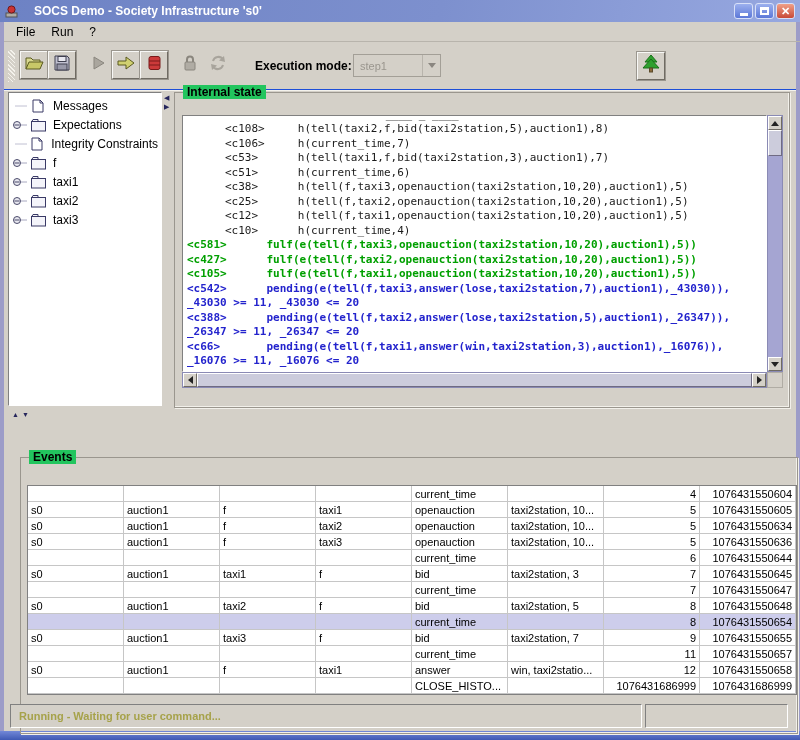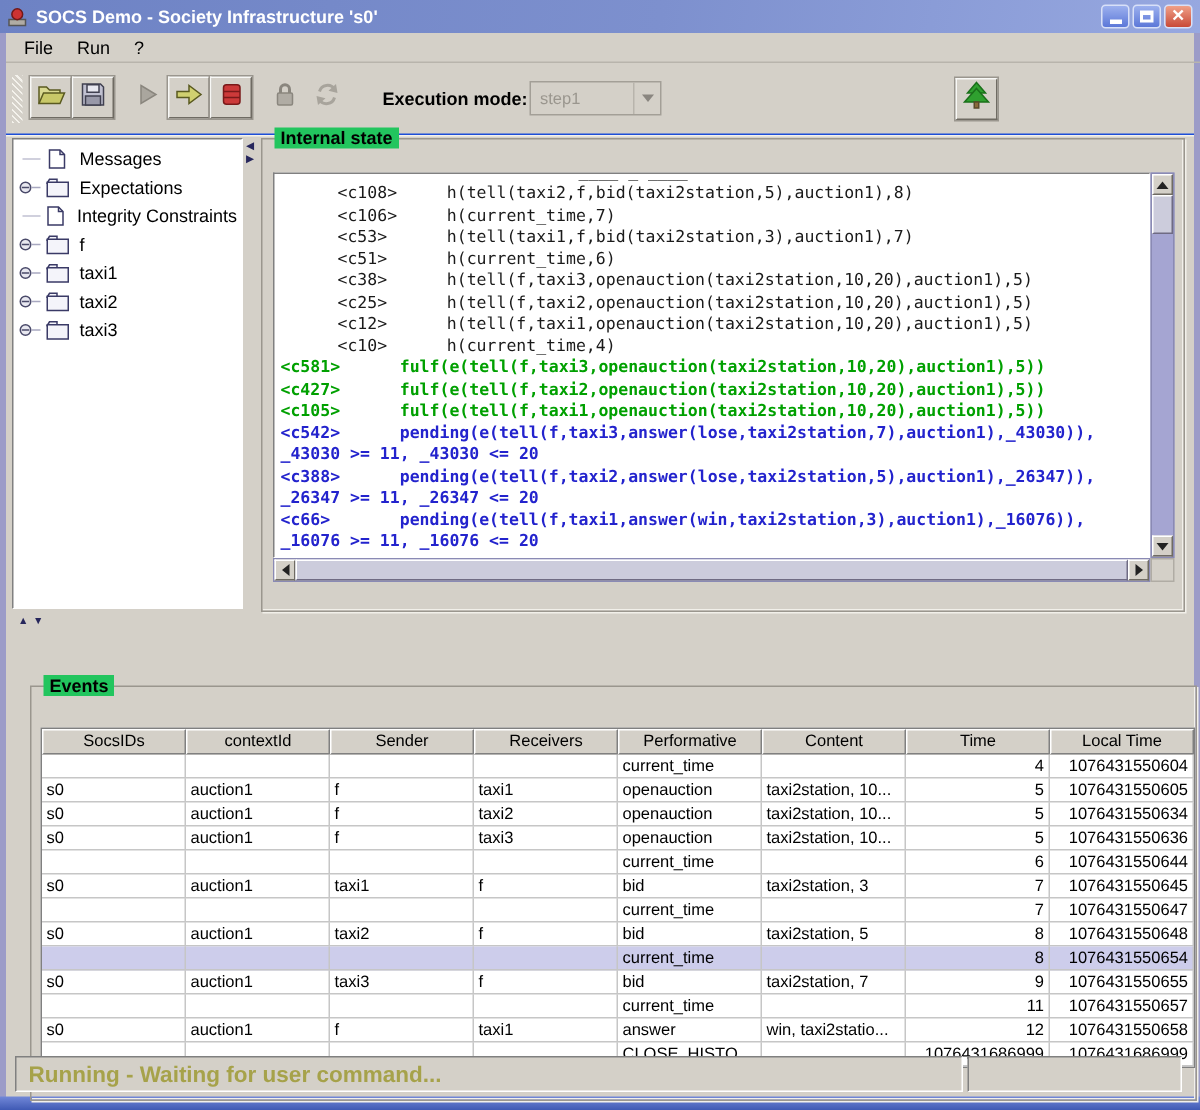--- a/index.html
+++ b/index.html
@@ -3,21 +3,21 @@
 <meta charset="utf-8">
 <style>
   html,body{margin:0;padding:0;background:#888;}
   *{box-sizing:border-box;}
   .window{position:relative;width:800px;height:740px;background:#d4d0c8;
     font-family:"Liberation Sans",sans-serif;overflow:hidden;}
   
   .titlebar{position:absolute;left:0;top:0;width:800px;height:22px;
     background:linear-gradient(100deg,#6d82c4 0%,#7d90ce 55%,#97a8e0 100%);
     display:flex;align-items:center;padding:0 4px;}
-  .titlebar .title{color:#fff;font-size:12px;font-weight:bold;margin-left:5px;white-space:nowrap;text-align:center;}
+  .titlebar .title{color:#fff;font-size:12px;font-weight:bold;margin-left:15px;white-space:nowrap;text-align:center;}
   .winbtns{position:absolute;right:5px;top:3px;display:flex;gap:2px;}
   .wbtn{width:19px;height:16px;border-radius:3px;border:1px solid #d8e0f8;
     display:flex;align-items:center;justify-content:center;}
   .wbtn.blue{background:linear-gradient(#9cb0ee,#5c78d8);}
   .wbtn.red{background:linear-gradient(#f0a088,#c84a38);}
   .glyph-min{width:8px;height:3px;background:#fff;margin-top:7px;}
   .glyph-max{width:9px;height:8px;border:2px solid #fff;border-top-width:3px;}
   .glyph-x{color:#fff;font-size:11px;font-weight:bold;line-height:1;}
   .frame-left,.frame-right{position:absolute;top:22px;height:710px;width:4px;background:#9c9cc8;}
   .frame-left{left:0;} .frame-right{right:0;}
@@ -91,21 +91,21 @@
   .trow{height:16px;}
   .td{font-size:11px;line-height:14px;padding:1px 3px;border-right:1px solid #c6c6c6;
     border-bottom:1px solid #c6c6c6;overflow:hidden;white-space:nowrap;color:#000;}
   .td.num{text-align:right;}
   .trow.selected .td{background:#cdcdeb;}
   
   .status-cell{position:absolute;top:704px;height:24px;background:#d4d0c8;
     border:1px solid;border-color:#808080 #fff #fff #808080;}
   .status-main{left:10px;width:632px;display:flex;align-items:center;}
   .status-right{left:645px;width:143px;}
-  .status-text{font-size:15px;font-weight:bold;color:#a6a24a;padding-left:8px;white-space:nowrap;}
+  .status-text{font-size:11px;font-weight:bold;color:#a6a24a;padding-left:8px;white-space:nowrap;}
 </style>
 </head>
 <body>
 
 <div class="window">
 
   <div class="titlebar">
     <span style="display:inline-flex;">
       <svg width="15" height="15">
           <rect x="2" y="9" width="11" height="4" fill="#b0aca4" stroke="#555"></rect>
@@ -344,30 +344,20 @@
   </div>
 
   <div class="hdivider">
     <span class="ot" style="left:8px">▲</span>
     <span class="ot" style="left:18px">▼</span>
   </div>
 
   <div class="titled events-panel">
     <span class="panel-title">Events</span>
     <div class="etable">
-      <div class="thead">
-          <div class="th">SocsIDs</div>
-          <div class="th">contextId</div>
-          <div class="th">Sender</div>
-          <div class="th">Receivers</div>
-          <div class="th">Performative</div>
-          <div class="th">Content</div>
-          <div class="th">Time</div>
-          <div class="th">Local Time</div>
-        </div>
       <div class="tbody">
           <div class="trow">
             <div class="td"></div>
             <div class="td"></div>
             <div class="td"></div>
             <div class="td"></div>
             <div class="td">current_time</div>
             <div class="td"></div>
             <div class="td num">4</div>
             <div class="td num">1076431550604</div>

